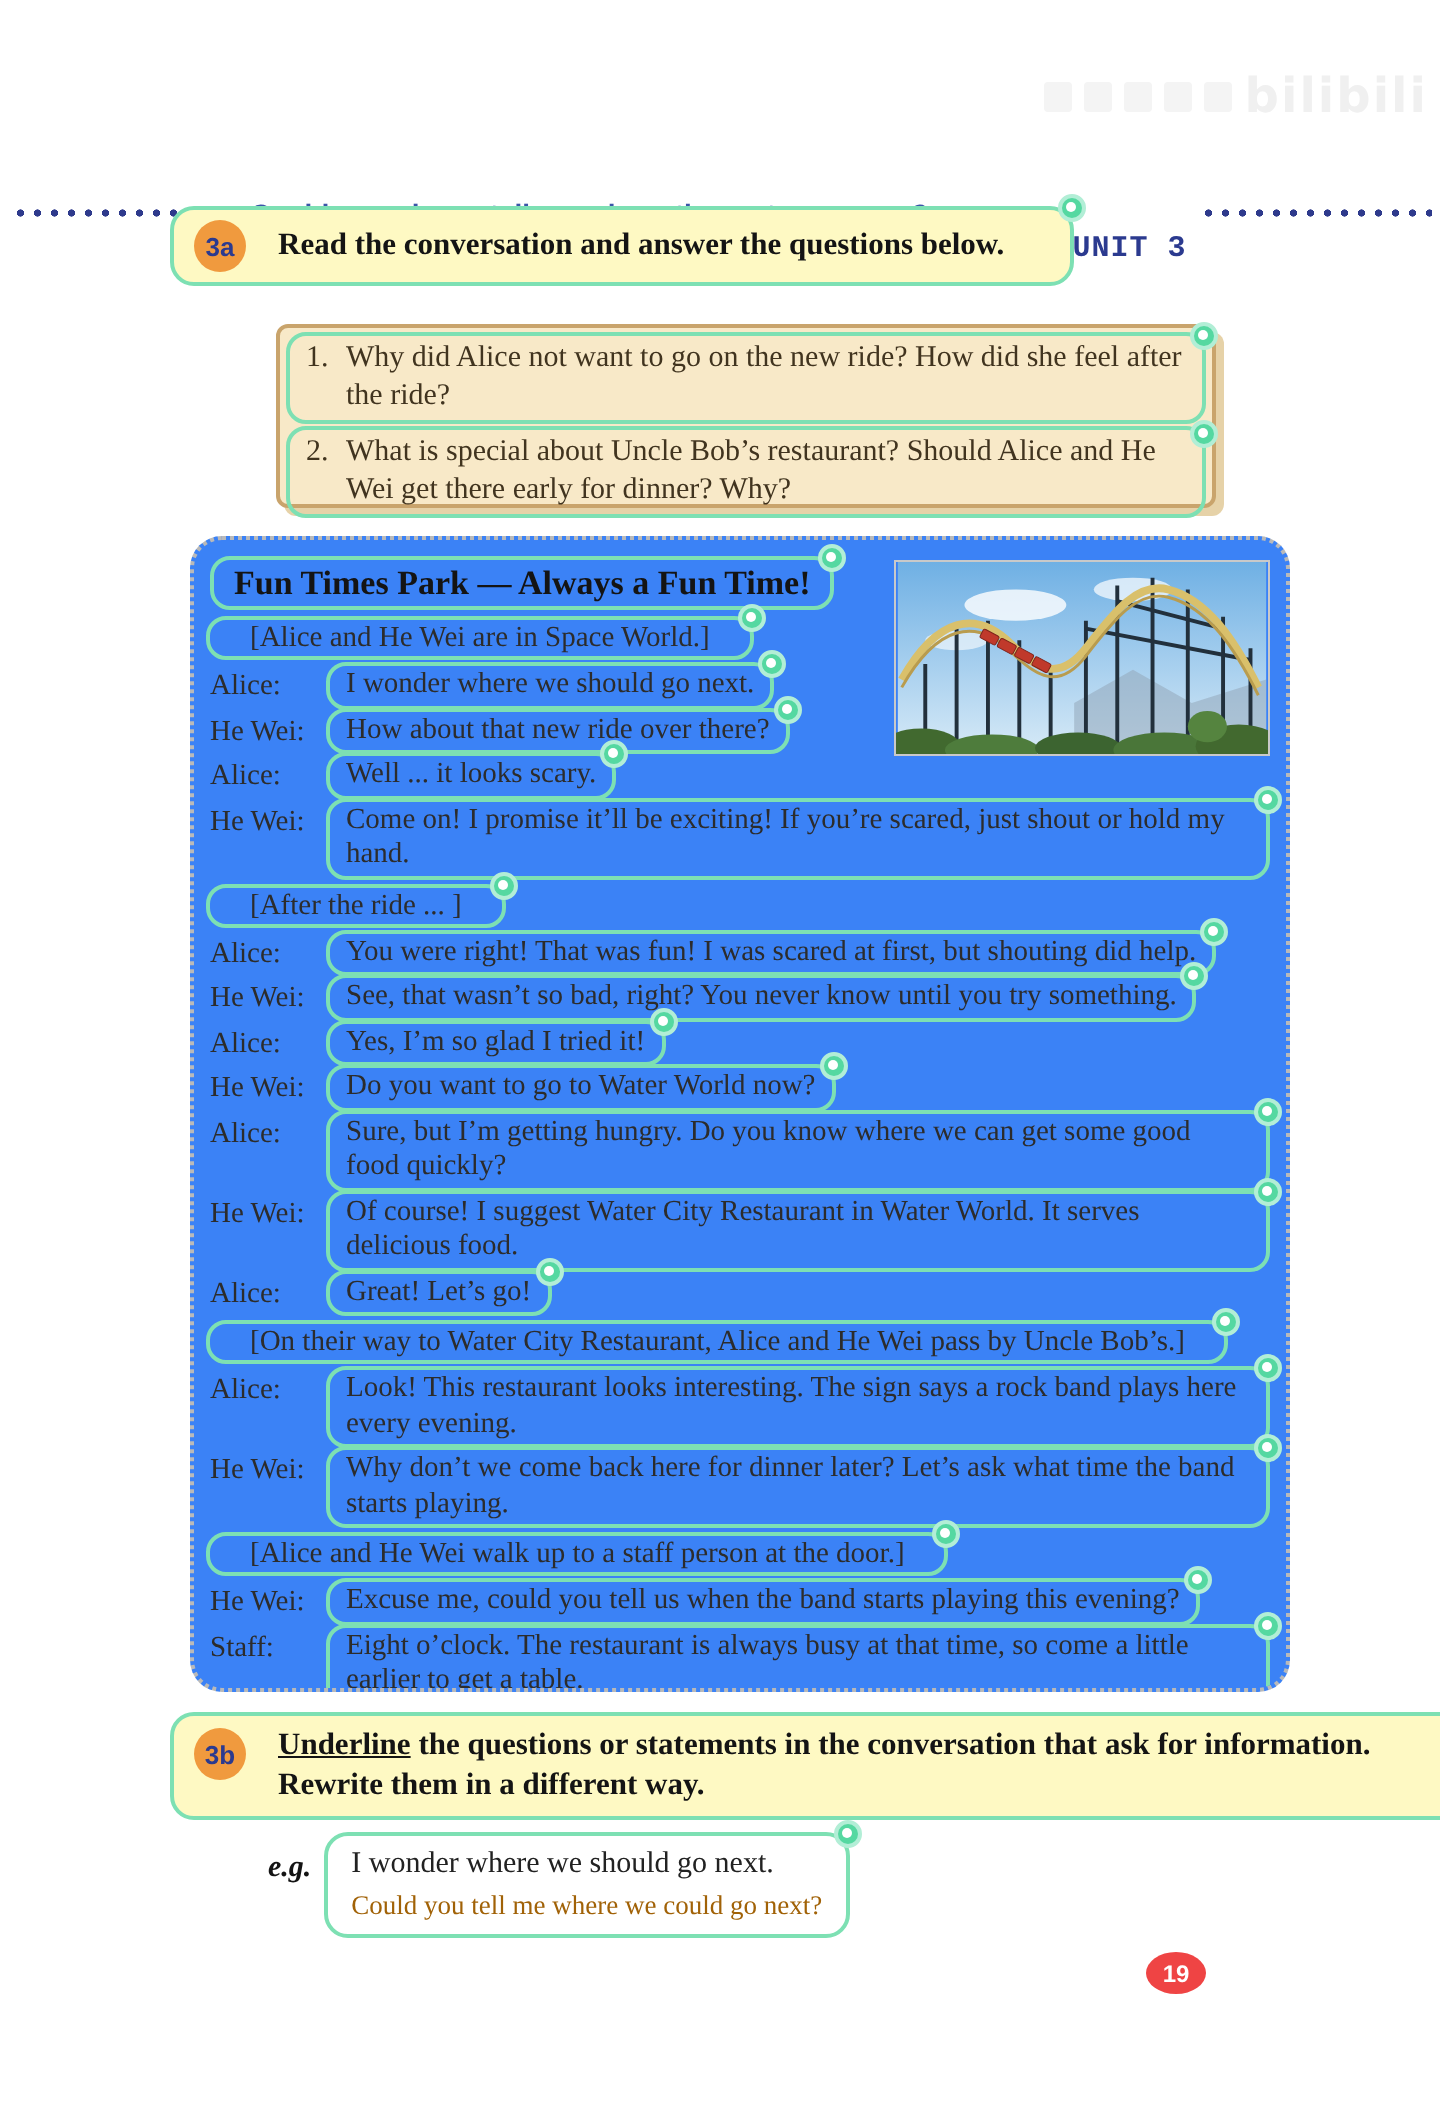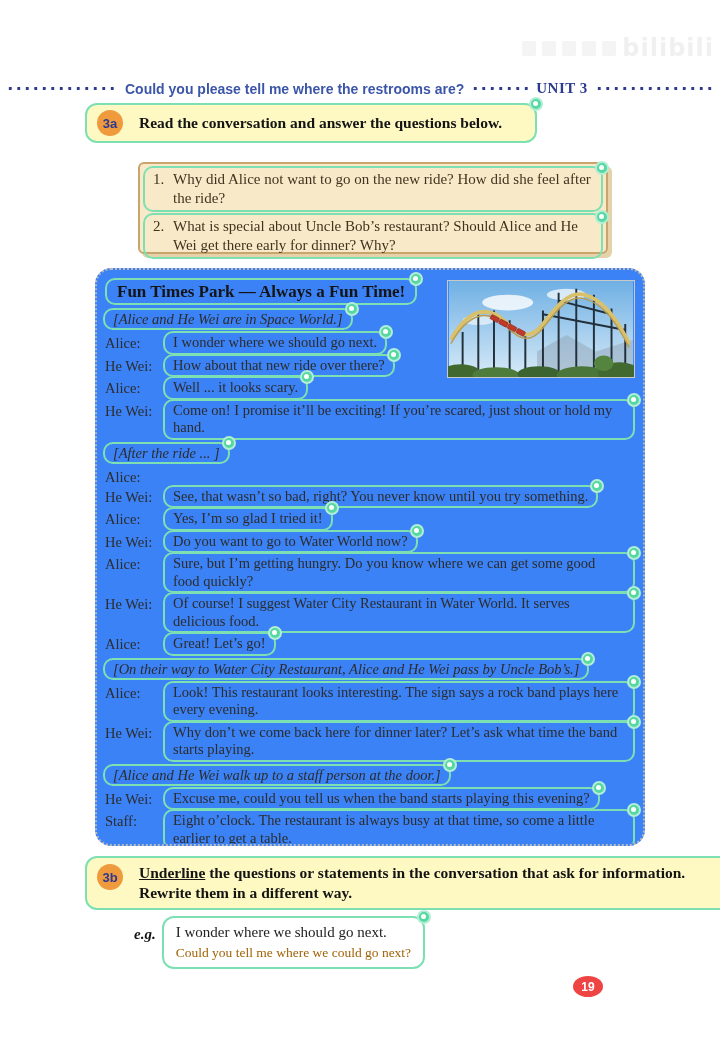--- a/index.html
+++ b/index.html
@@ -10,21 +10,21 @@
   .watermark{position:absolute;top:34px;right:6px;display:flex;align-items:center;gap:6px;}
   .wblock{width:14px;height:15px;background:#f4f4f4;border-radius:2px;}
   .wtext{font-family:"DejaVu Sans",sans-serif;font-weight:800;font-size:24px;color:#f0f0f0;letter-spacing:1px;}
 
   
   .header{position:absolute;top:80px;left:6px;right:4px;display:flex;align-items:center;gap:7px;}
   .dotline{height:5px;background-image:radial-gradient(circle,#2e3a8c 1.7px,rgba(0,0,0,0) 1.9px);
            background-size:8.5px 5px;background-repeat:repeat-x;background-position:0 50%;}
   .d1{flex:0 0 112px}.d2{flex:0 0 58px}.d3{flex:1}
   .htext{font-family:"Liberation Sans",sans-serif;font-size:14px;font-weight:600;color:#3b55a8;white-space:nowrap;}
-  .hunit{font-family:Liberation Serif, serif;font-size:15px;font-weight:800;color:#2b3a8f;white-space:nowrap;letter-spacing:.5px;}
+  .hunit{font-family:Liberation Mono, monospace;font-size:15px;font-weight:800;color:#2b3a8f;white-space:nowrap;letter-spacing:.5px;margin-top:36px;}
 
   
   .anno{border:2px solid #7de0b3;border-radius:10px;position:relative;box-sizing:border-box;}
   .handle{position:absolute;width:14px;height:14px;border-radius:50%;background:#55d8a1;
           border:2px solid #b2eed6;box-sizing:border-box;z-index:5;}
   .handle::after{content:"";position:absolute;width:5px;height:5px;border-radius:50%;background:#fff;left:2px;top:2px;}
   .h-tr{top:-8px;right:-8px;}
 
   
   .taskbox{position:absolute;display:flex;background:#fef9c3;border-radius:12px;}
@@ -43,21 +43,21 @@
         border:2px solid #c9a46c;border-radius:6px;box-shadow:4px 4px 0 #e6d2a8;
         box-sizing:border-box;padding:1px 2px;}
   .qitem{display:flex;padding:2px 8px;margin:1px;font-size:15px;color:#41341f;line-height:19px;background:transparent;}
   .qnum{width:20px;flex-shrink:0;}
 
   
   .conv{position:absolute;left:95px;top:268px;width:550px;height:578px;border:2px dotted #b9b9b9;
         border-radius:16px;box-sizing:border-box;padding:8px 8px 4px 8px;background:#3b82f6;overflow:hidden;}
   .photo{float:right;width:188px;height:98px;margin:2px 0 6px 10px;border:1px solid #c9c9c9;box-sizing:border-box;}
   .convtitle{width:fit-content;font-weight:700;font-size:17px;padding:0 10px;line-height:23px;margin:0 0 3px 0;color:#141414;}
-  .stage{width:fit-content;font-style:italic;font-size:14.5px;line-height:18px;padding:0 8px;margin:3px 0 2px -2px;color:#2c2c2c;}
+  .stage{width:fit-content;font-size:14.5px;line-height:18px;padding:0 20px;margin:3px 0 2px -2px;color:#2c2c2c;}
   .row{display:flex;margin:-1px 0;}
   .spk{flex:0 0 58px;font-size:14.5px;line-height:18px;padding-top:3px;color:#2c2c2c;}
   .bub{font-size:14.5px;line-height:17.5px;padding:1px 8px;color:#2c2c2c;border-radius:10px;}
   .bub.fit{width:fit-content;max-width:100%;}
   .bub.full{flex:1;}
 
   
   .egwrap{position:absolute;left:134px;top:916px;display:flex;}
   .eglabel{font-weight:700;font-style:italic;font-size:15px;margin-top:10px;color:#141414;}
   .egbox{margin-left:6px;border-radius:12px;padding:4px 12px;background:#fff;}
@@ -197,20 +197,24 @@
       </span>
     </div>
 
     <div class="stage anno">
       <span>[After the ride ... ]</span>
       <span class="handle h-tr"></span>
     </div>
 
     <div class="row">
       <span class="spk">Alice:</span>
+      <span class="bub fit anno">
+        <span>You were right! That was fun! I was scared at first, but shouting did help.</span>
+        <span class="handle h-tr"></span>
+      </span>
     </div>
 
     <div class="row">
       <span class="spk">He Wei:</span>
       <span class="bub fit anno">
         <span>See, that wasn’t so bad, right? You never know until you try something.</span>
         <span class="handle h-tr"></span>
       </span>
     </div>
 

